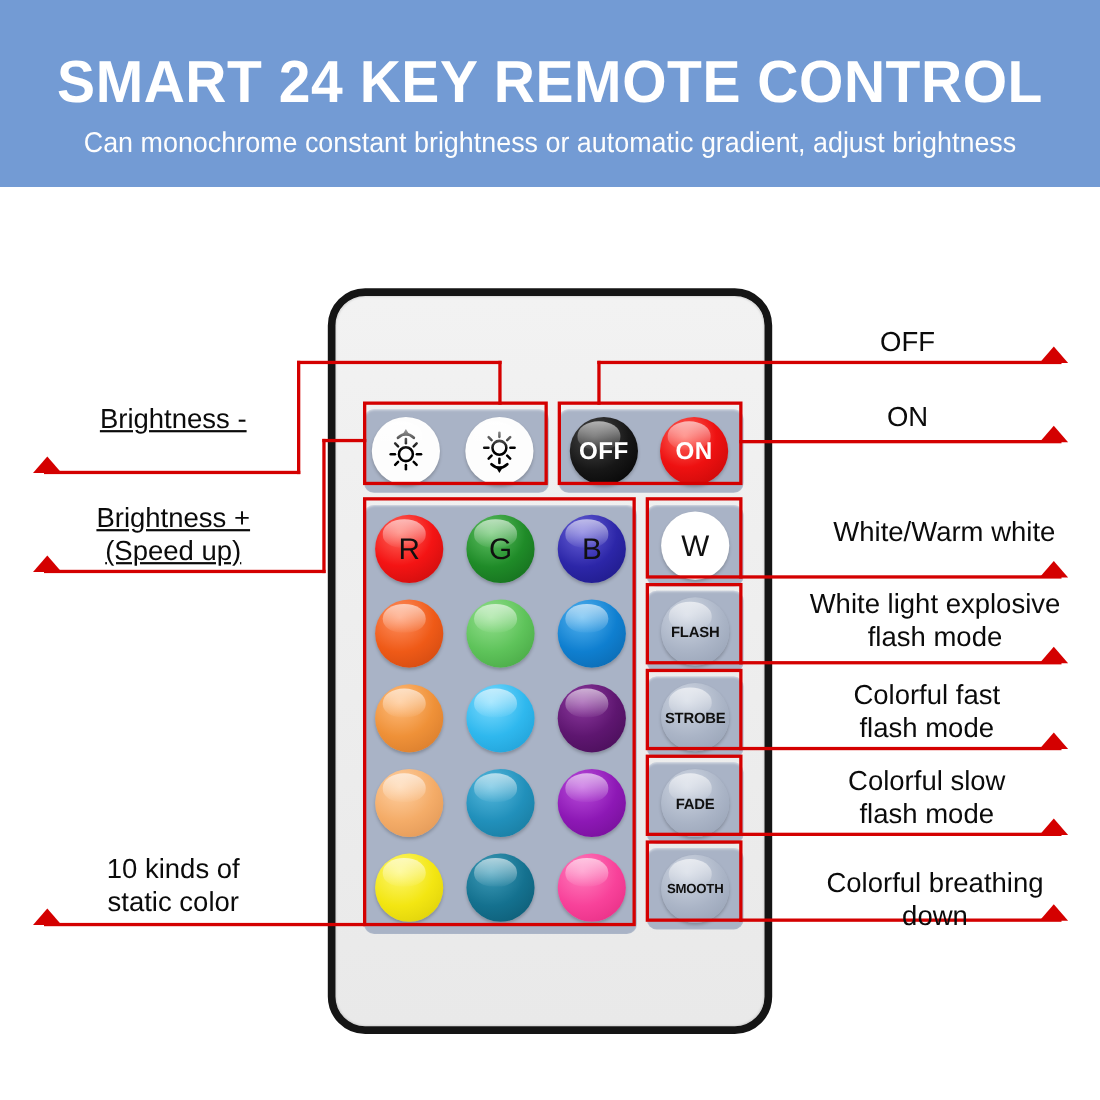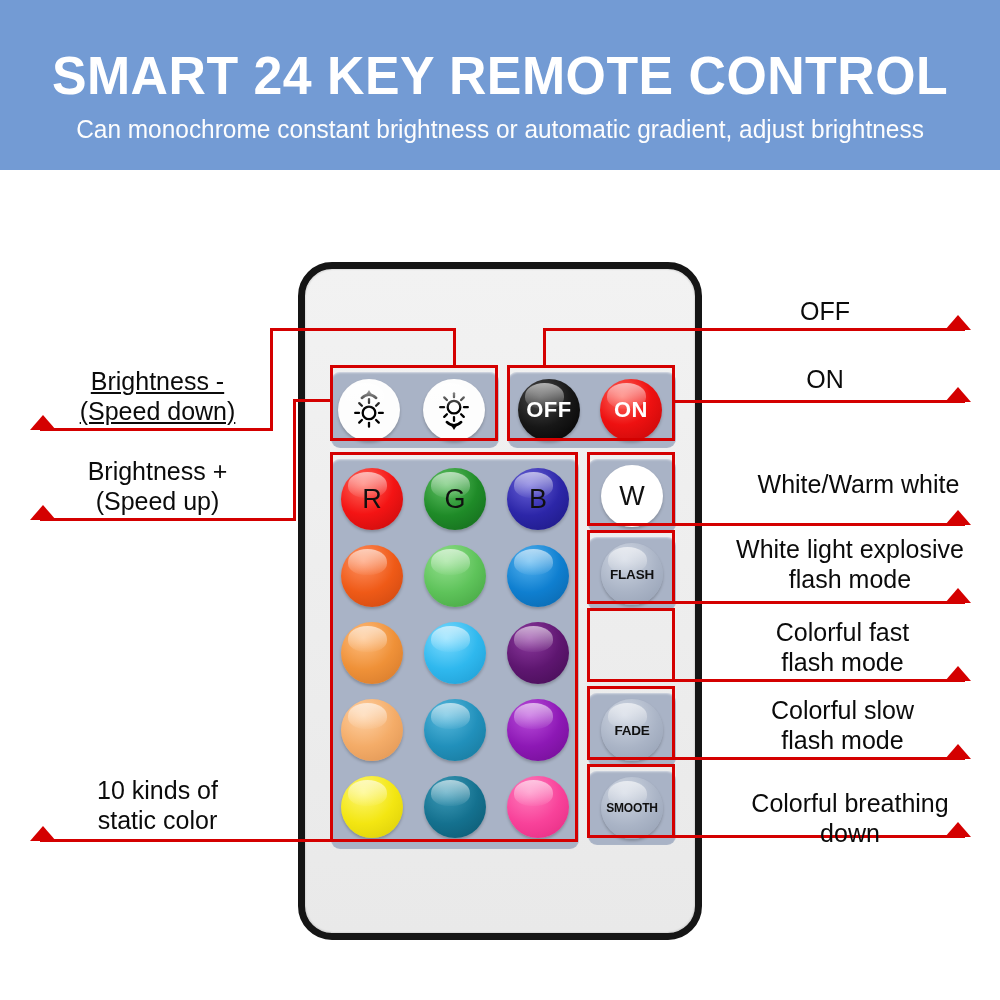--- a/index.html
+++ b/index.html
@@ -215,20 +215,25 @@
       <div class="mode-panel" id="mp-w">
         <div class="key mkey" id="mkey-w">
             <span>W</span>
           </div>
       </div>
       <div class="mode-panel" id="mp-flash">
         <div class="key mkey">
             <span>FLASH</span>
           </div>
       </div>
+      <div class="mode-panel" id="mp-strobe">
+        <div class="key mkey">
+            <span>STROBE</span>
+          </div>
+      </div>
       <div class="mode-panel" id="mp-fade">
         <div class="key mkey">
             <span>FADE</span>
           </div>
       </div>
       <div class="mode-panel" id="mp-smooth">
         <div class="key mkey" id="mkey-smooth">
             <span>SMOOTH</span>
           </div>
       </div>
@@ -244,28 +249,27 @@
   <div class="hl" style="left:587px;top:686px;width:88px;height:74px;"></div>
   <div class="hl" style="left:587px;top:764px;width:88px;height:74px;"></div>
 
   <div class="ln lnv" style="left:453px;top:328px;height:40px;"></div>
   <div class="ln lnh" style="left:270px;top:328px;width:186px;"></div>
   <div class="ln lnv" style="left:270px;top:328px;height:103px;"></div>
   <div class="ln lnh" style="left:40px;top:428px;width:233px;"></div>
   <div class="tri" style="left:30px;top:415px;"></div>
   <div class="lbl l" style="left:40px;top:366px;width:235px;text-decoration:underline;">
     <div>Brightness -</div>
-    <div>(Speed down)</div>
   </div>
 
   <div class="ln lnh" style="left:293px;top:399px;width:40px;"></div>
   <div class="ln lnv" style="left:293px;top:399px;height:122px;"></div>
   <div class="ln lnh" style="left:40px;top:518px;width:256px;"></div>
   <div class="tri" style="left:30px;top:505px;"></div>
-  <div class="lbl l" style="left:40px;top:456px;width:235px;">
+  <div class="lbl l" style="left:40px;top:456px;width:235px;text-decoration:underline;">
     <div>Brightness +</div>
     <div>(Speed up)</div>
   </div>
 
   <div class="ln lnh" style="left:40px;top:839px;width:292px;"></div>
   <div class="tri" style="left:30px;top:826px;"></div>
   <div class="lbl l" style="left:40px;top:775px;width:235px;">
     <div>10 kinds of</div>
     <div>static color</div>
   </div>

